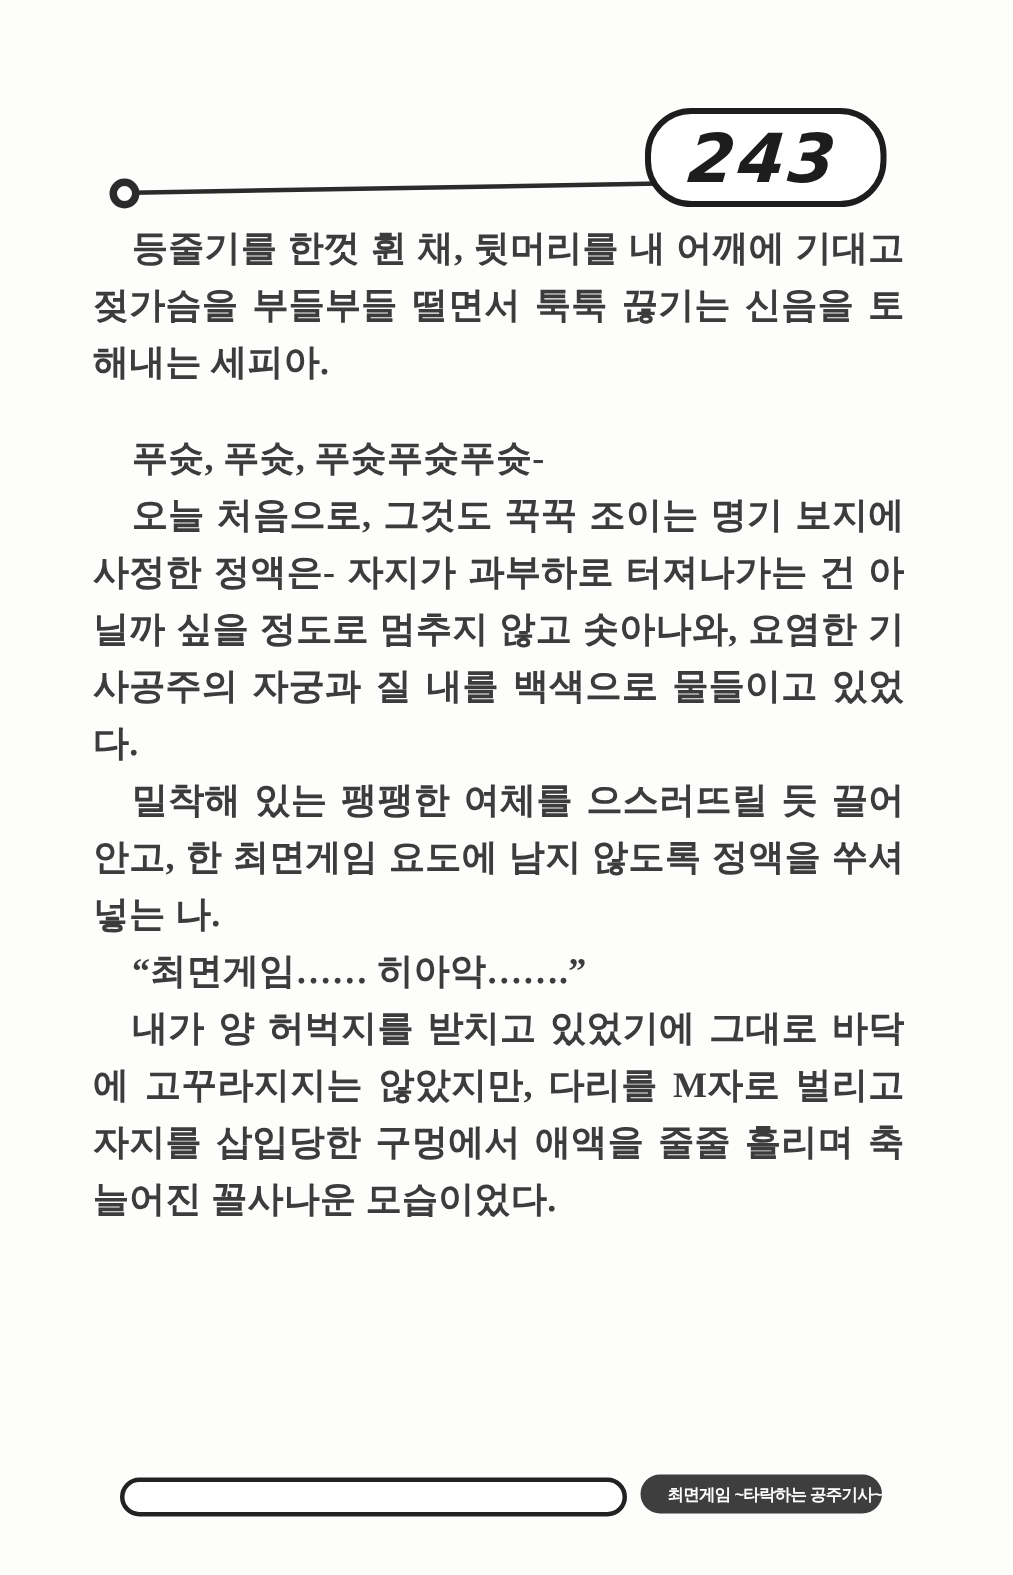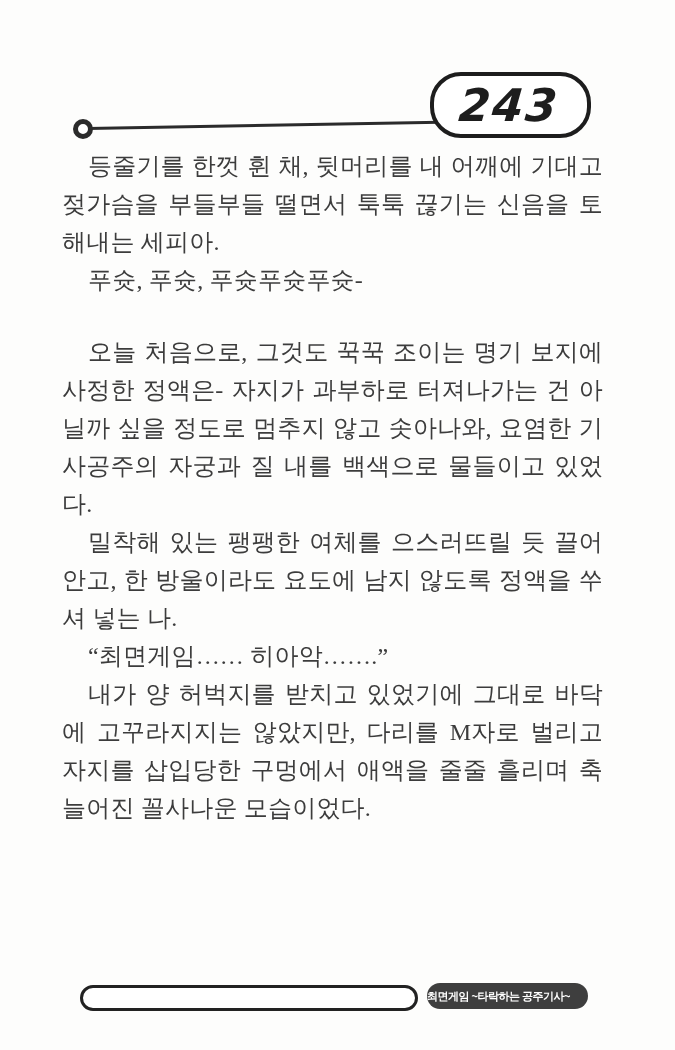--- a/index.html
+++ b/index.html
@@ -60,33 +60,34 @@
     transform: skewX(-5deg);
     padding-right: 4px;
   }
 
   
   .body-text {
     position: absolute;
     left: 62px;
     right: 72px;
     top: 147px;
+    font-weight: bold;
   }
   .body-text p {
     margin: 0;
     font-size: 24px;
     line-height: 38px;
     letter-spacing: 0.2px;
     color: #3c3c3c;
     text-align: justify;
     text-indent: 26px;
     word-break: break-all;
   }
-  .body-text p.gap-sm { }
-  .body-text p.gap-lg { margin-top: 34px; }
+  .body-text p.gap-sm { margin-top: 26px; }
+  .body-text p.gap-lg { }
 
   
   .footer-bar {
     position: absolute;
     left: 80px;
     top: 985px;
     width: 332px;
     height: 20px;
     background: #ffffff;
     border: 3px solid #222222;
@@ -95,21 +96,21 @@
   .footer-badge {
     position: absolute;
     left: 427px;
     top: 983px;
     width: 161px;
     height: 26px;
     background: #3e3e3e;
     border-radius: 13px;
     display: flex;
     align-items: center;
-    justify-content: flex-start;
+    justify-content: flex-end;
   }
   .footer-badge span {
     font-family: "Liberation Sans", "DejaVu Sans", sans-serif;
     font-size: 11px;
     font-weight: bold;
     letter-spacing: -0.5px;
     color: #ffffff;
     white-space: nowrap;
   }
 </style>
@@ -123,21 +124,21 @@
     <div class="header-rule"></div>
     <div class="page-badge">
       <span class="page-number">243</span>
     </div>
   </header>
 
   <main class="body-text">
     <p>등줄기를 한껏 휜 채, 뒷머리를 내 어깨에 기대고 젖가슴을 부들부들 떨면서 툭툭 끊기는 신음을 토해내는 세피아.</p>
     <p class="gap-sm">푸슛, 푸슛, 푸슛푸슛푸슛-</p>
     <p class="gap-lg">오늘 처음으로, 그것도 꾹꾹 조이는 명기 보지에 사정한 정액은- 자지가 과부하로 터져나가는 건 아닐까 싶을 정도로 멈추지 않고 솟아나와, 요염한 기사공주의 자궁과 질 내를 백색으로 물들이고 있었다.</p>
-    <p>밀착해 있는 팽팽한 여체를 으스러뜨릴 듯 끌어안고, 한 방울이라도 요도에 남지 않도록 정액을 쑤셔 넣는 나.</p>
+    <p>밀착해 있는 팽팽한 여체를 으스러뜨릴 듯 끌어안고, 한 최면게임 요도에 남지 않도록 정액을 쑤셔 넣는 나.</p>
     <p>“최면게임…… 히아악…….”</p>
     <p>내가 양 허벅지를 받치고 있었기에 그대로 바닥에 고꾸라지지는 않았지만, 다리를 M자로 벌리고 자지를 삽입당한 구멍에서 애액을 줄줄 흘리며 축 늘어진 꼴사나운 모습이었다.</p>
   </main>
 
   <footer>
     <div class="footer-bar"></div>
     <div class="footer-badge">
       <span>최면게임 ~타락하는 공주기사~</span>
     </div>
   </footer>

